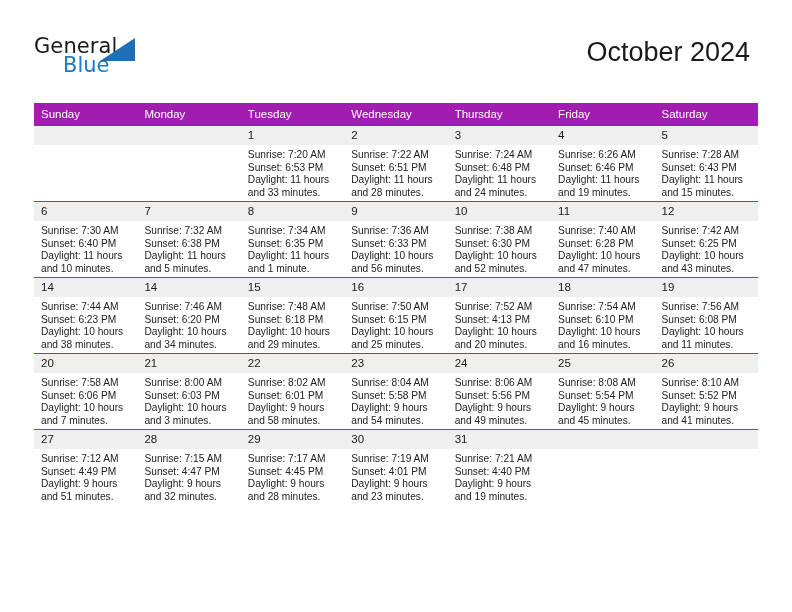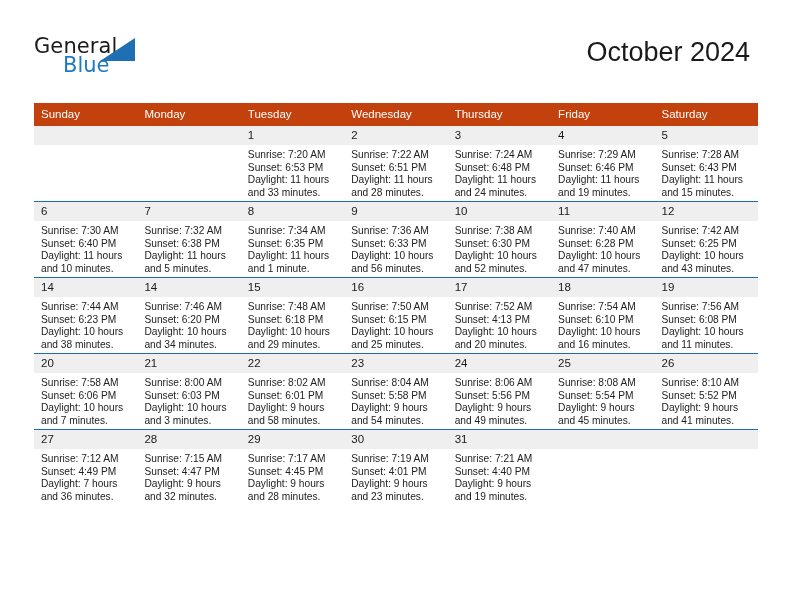--- a/index.html
+++ b/index.html
@@ -79,21 +79,21 @@
   
   .calendar {
     position: absolute;
     left: 34px;
     top: 103px;
     width: 724px;
     border-collapse: collapse;
     table-layout: fixed;
   }
   .calendar th {
-    background: #c2410c;
+    background: #a21caf;
     color: #ffffff;
     font-size: 11.5px;
     font-weight: normal;
     text-align: left;
     padding: 5px 0 5px 7px;
     height: 12px;
     line-height: 13px;
   }
   .calendar td {
     vertical-align: top;
@@ -199,21 +199,21 @@
           <div class="daynum">3</div>
           <div class="cell-body">
             <div>Sunrise: 7:24 AM</div>
             <div>Sunset: 6:48 PM</div>
             <div class="daylight">Daylight: 11 hours and 24 minutes.</div>
           </div>
         </td>
         <td>
           <div class="daynum">4</div>
           <div class="cell-body">
-            <div>Sunrise: 7:29 AM</div>
+            <div>Sunrise: 6:26 AM</div>
             <div>Sunset: 6:46 PM</div>
             <div class="daylight">Daylight: 11 hours and 19 minutes.</div>
           </div>
         </td>
         <td>
           <div class="daynum">5</div>
           <div class="cell-body">
             <div>Sunrise: 7:28 AM</div>
             <div>Sunset: 6:43 PM</div>
             <div class="daylight">Daylight: 11 hours and 15 minutes.</div>
@@ -393,21 +393,21 @@
             <div class="daylight">Daylight: 9 hours and 41 minutes.</div>
           </div>
         </td>
       </tr>
       <tr class="week-row">
         <td>
           <div class="daynum">27</div>
           <div class="cell-body">
             <div>Sunrise: 7:12 AM</div>
             <div>Sunset: 4:49 PM</div>
-            <div class="daylight">Daylight: 7 hours and 36 minutes.</div>
+            <div class="daylight">Daylight: 9 hours and 51 minutes.</div>
           </div>
         </td>
         <td>
           <div class="daynum">28</div>
           <div class="cell-body">
             <div>Sunrise: 7:15 AM</div>
             <div>Sunset: 4:47 PM</div>
             <div class="daylight">Daylight: 9 hours and 32 minutes.</div>
           </div>
         </td>

